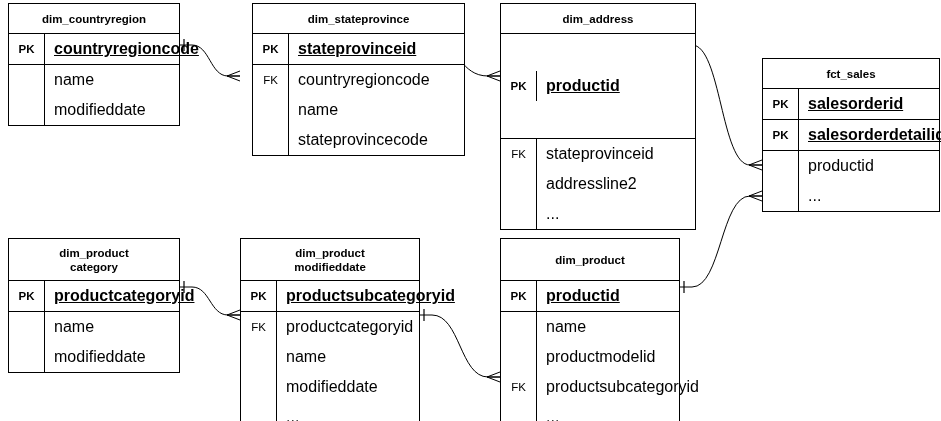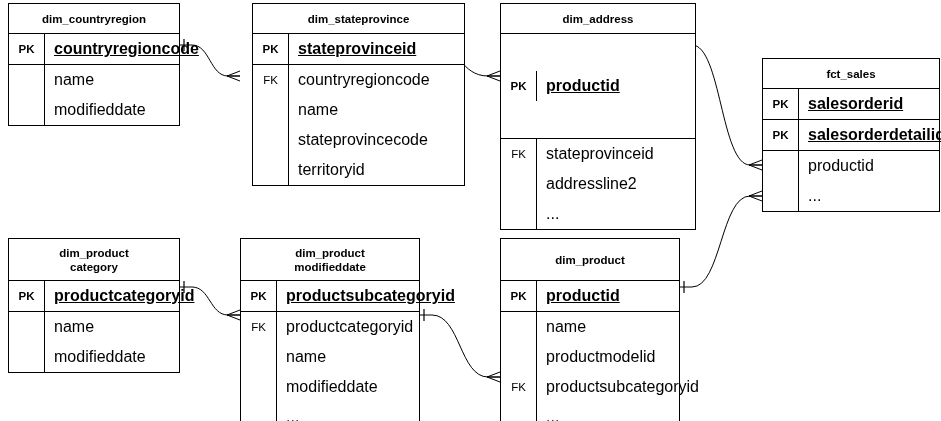--- a/index.html
+++ b/index.html
@@ -166,21 +166,20 @@
         </div>
       </div>
       <div class="attr-block">
         <div class="key-col" style="justify-content: flex-start;">
           <div class="key-cell">FK</div>
         </div>
         <div class="field-col">
           <div class="field-row">countryregioncode</div>
           <div class="field-row">name</div>
           <div class="field-row">stateprovincecode</div>
-          <div class="field-row">territoryid</div>
         </div>
       </div>
     </div>
     <div class="entity" style="left: 500px; top: 3px; width: 196px; gap: 37px;">
       <div class="entity-title" style="height: 30px;"><span>dim_address</span></div>
       <div class="attr-block">
         <div class="key-col bold">PK</div>
         <div class="field-col">
           <div class="field-row pk">productid</div>
         </div>

